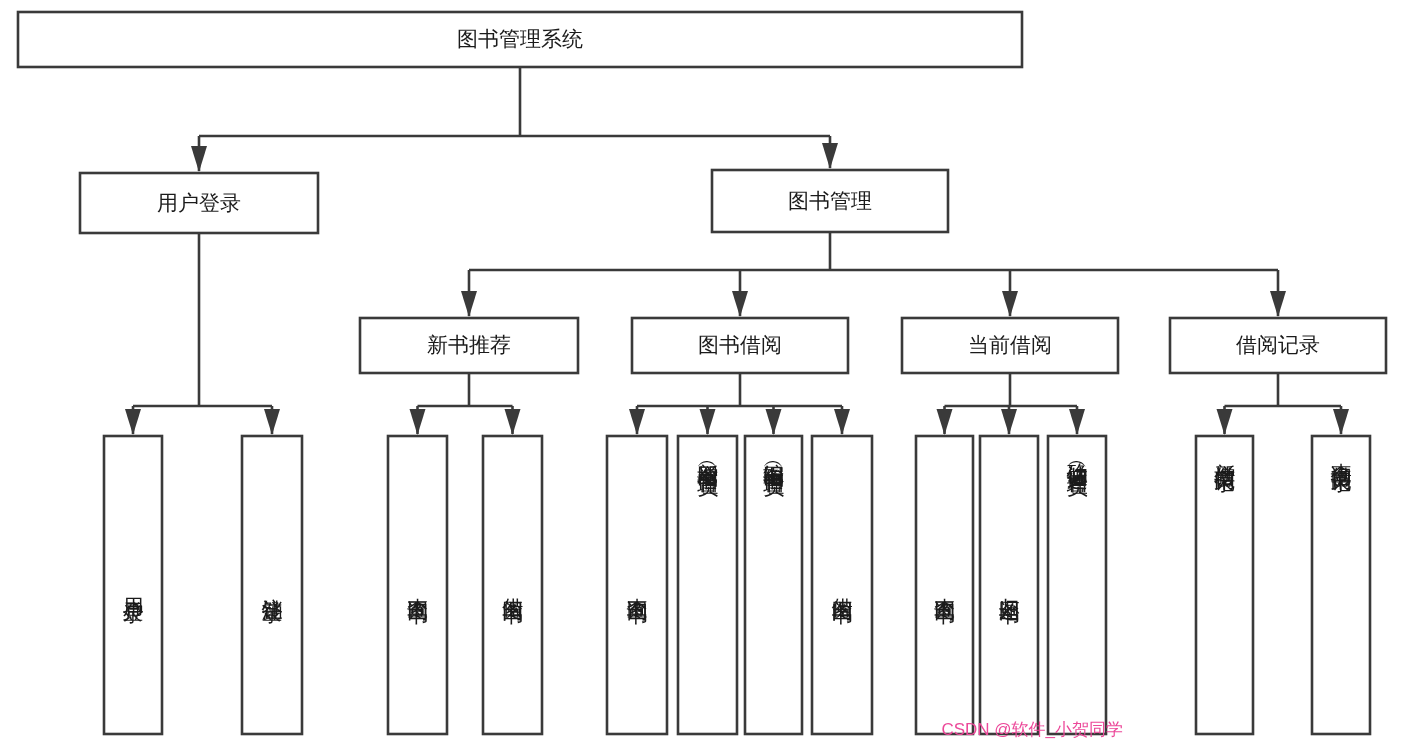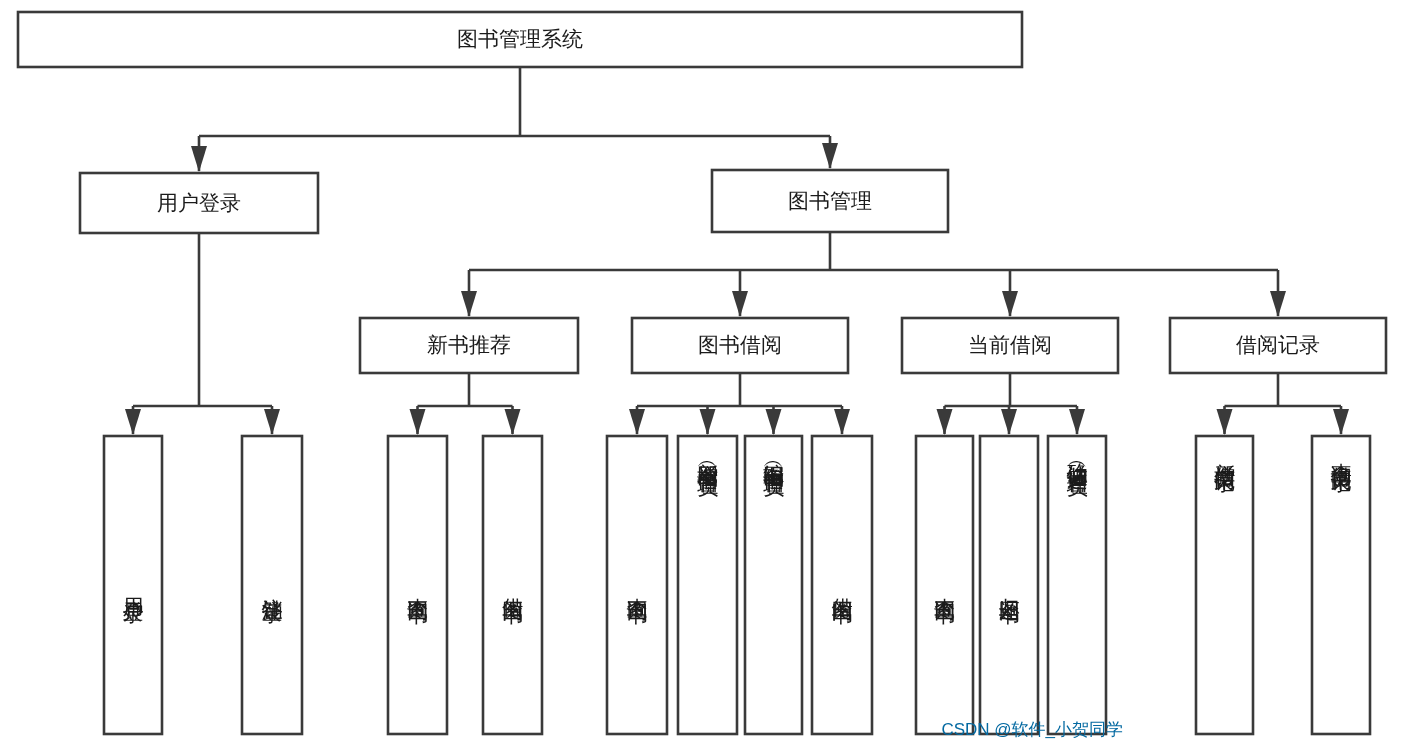--- a/index.html
+++ b/index.html
@@ -63,21 +63,21 @@
     display: flex;
     align-items: center;
     justify-content: flex-start;
   }
   .watermark {
     position: absolute;
     right: 10px;
     bottom: 6px;
     font-family: "Liberation Sans", "DejaVu Sans", sans-serif;
     font-size: 17px;
-    color: #0369a1;
+    color: #ec4899;
     white-space: nowrap;
     user-select: none;
   }
 </style>
 </head>
 <body>
 
 <div id="diagram-root">
 
   <svg id="tree-svg" viewBox="0 0 1405 747">

